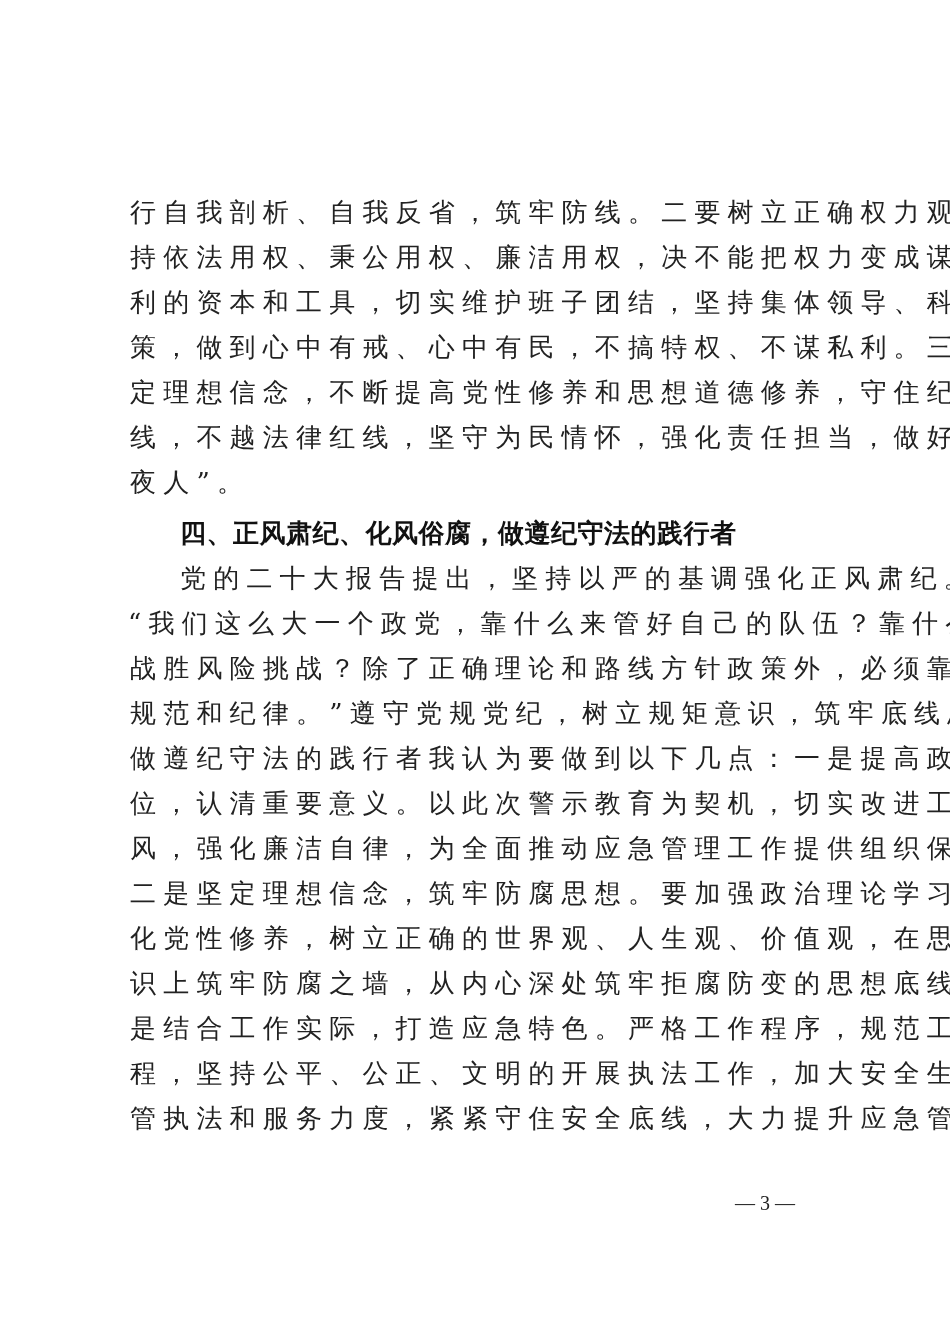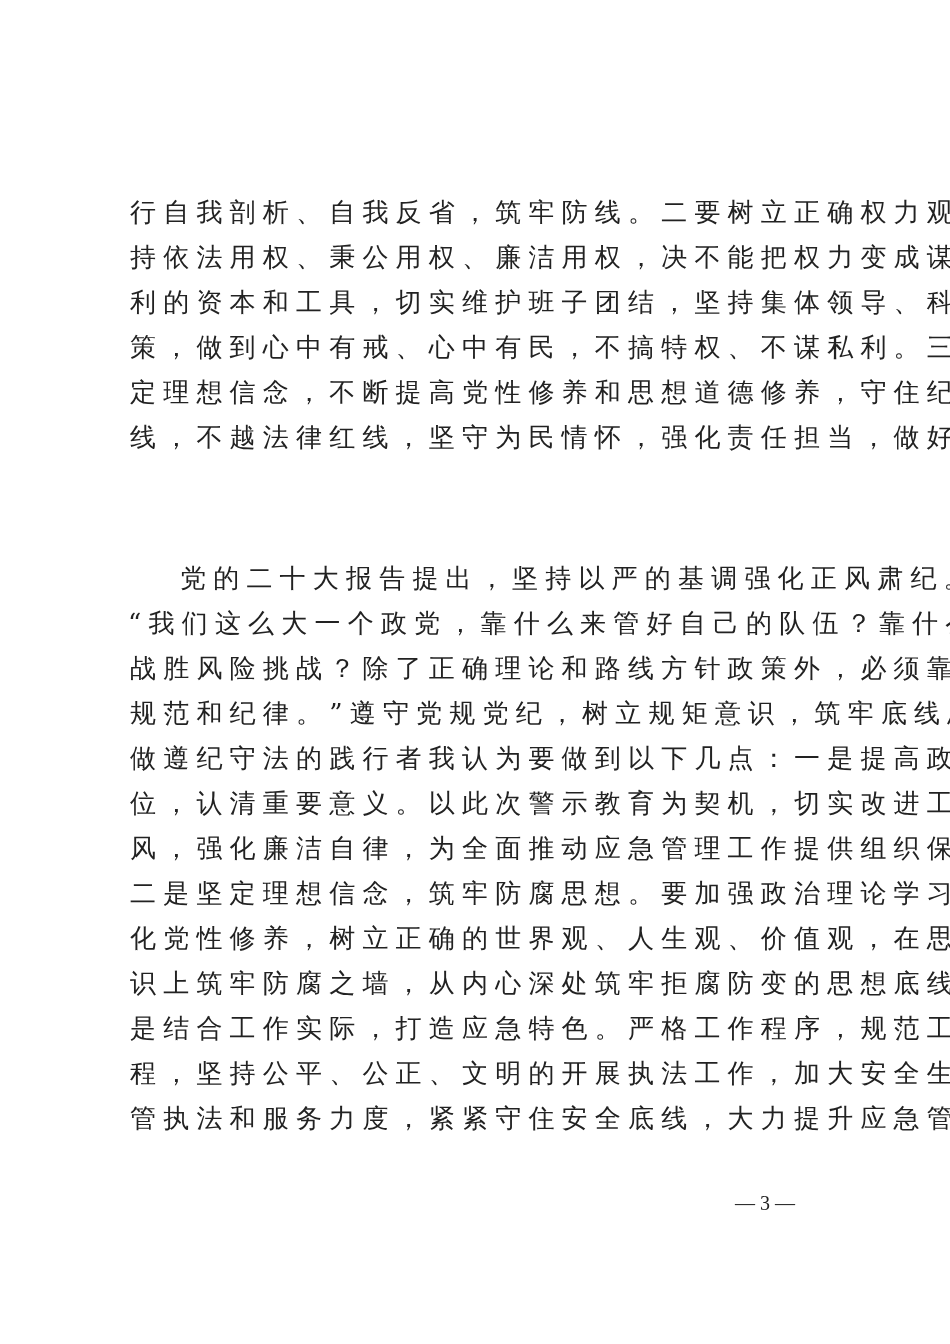--- a/index.html
+++ b/index.html
@@ -62,21 +62,23 @@
 <body>
 
 <div class="page">
 
   <div class="line" style="top:192px;">行自我剖析、自我反省，筑牢防线。二要树立正确权力观，坚</div>
   <div class="line" style="top:237px;">持依法用权、秉公用权、廉洁用权，决不能把权力变成谋取私</div>
   <div class="line" style="top:282px;">利的资本和工具，切实维护班子团结，坚持集体领导、科学决</div>
   <div class="line" style="top:327px;">策，做到心中有戒、心中有民，不搞特权、不谋私利。三要坚</div>
   <div class="line" style="top:372px;">定理想信念，不断提高党性修养和思想道德修养，守住纪律底</div>
   <div class="line" style="top:417px;">线，不越法律红线，坚守为民情怀，强化责任担当，做好“守</div>
+  <div class="line" style="top:462px;">夜人”。</div>
 
+  <div class="line heading" style="top:513px;">四、正风肃纪、化风俗腐，做遵纪守法的践行者</div>
 
   <div class="line indent" style="top:558px;">党的二十大报告提出，坚持以严的基调强化正风肃纪。</div>
   <div class="line quote-start" style="top:603px;">“我们这么大一个政党，靠什么来管好自己的队伍？靠什么来</div>
   <div class="line" style="top:648px;">战胜风险挑战？除了正确理论和路线方针政策外，必须靠严明</div>
   <div class="line" style="top:693px;">规范和纪律。”遵守党规党纪，树立规矩意识，筑牢底线思维，</div>
   <div class="line" style="top:738px;">做遵纪守法的践行者我认为要做到以下几点：一是提高政治站</div>
   <div class="line" style="top:783px;">位，认清重要意义。以此次警示教育为契机，切实改进工作作</div>
   <div class="line" style="top:828px;">风，强化廉洁自律，为全面推动应急管理工作提供组织保障。</div>
   <div class="line" style="top:873px;">二是坚定理想信念，筑牢防腐思想。要加强政治理论学习，强</div>
   <div class="line" style="top:918px;">化党性修养，树立正确的世界观、人生观、价值观，在思想意</div>

